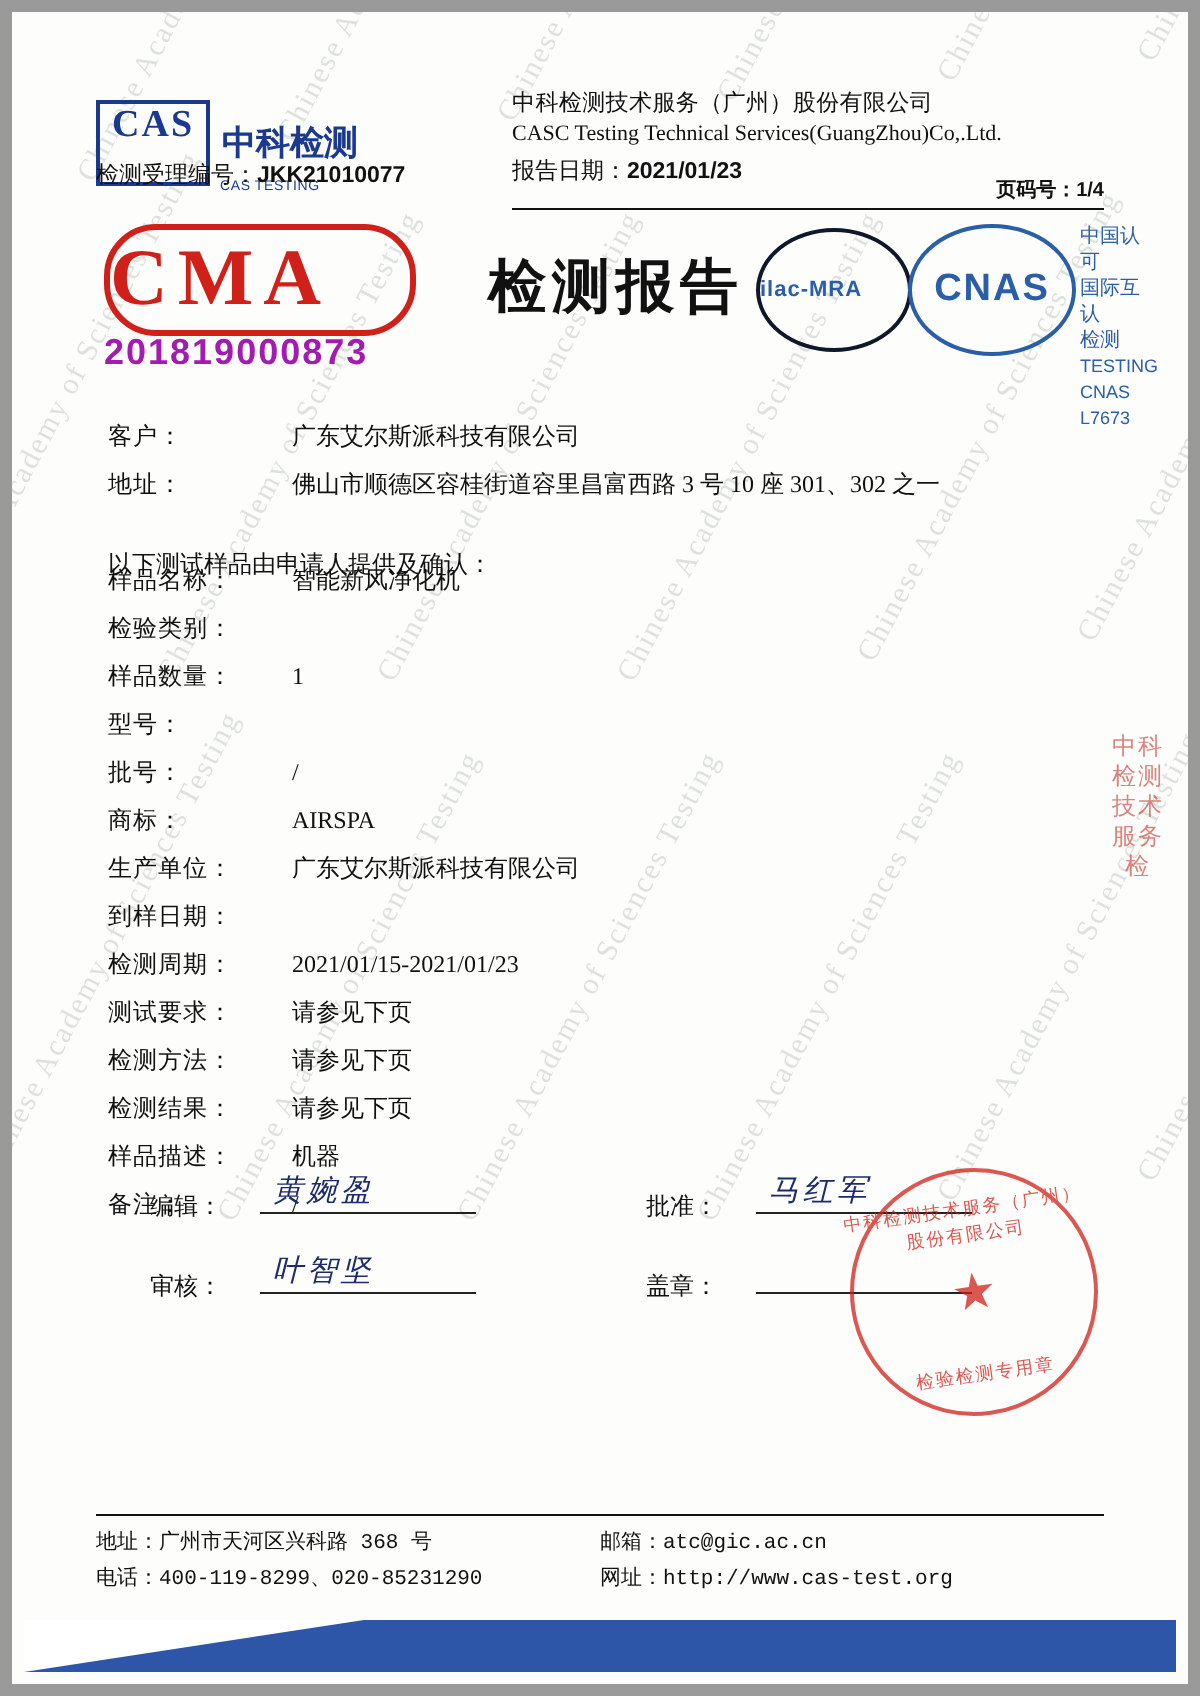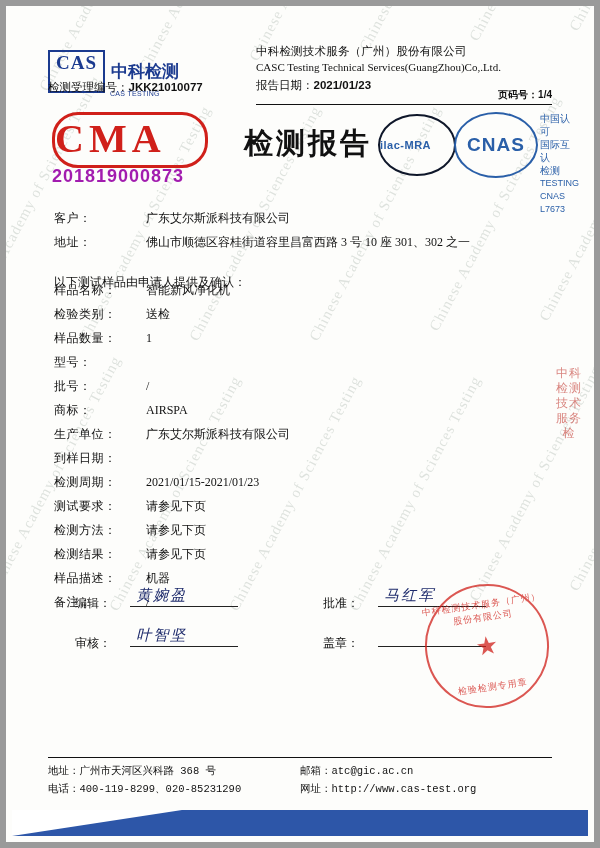--- a/index.html
+++ b/index.html
@@ -417,21 +417,20 @@
       <div class="note-line">以下测试样品由申请人提供及确认：</div>
     </div>
 
     <div class="field-block" style="top:276px;">
       <div class="row">
         <div class="lab">样品名称：</div>
         <div class="val">智能新风净化机</div>
       </div>
       <div class="row">
         <div class="lab">检验类别：</div>
-        <div class="val">送检</div>
       </div>
       <div class="row">
         <div class="lab">样品数量：</div>
         <div class="val">1</div>
       </div>
       <div class="row">
         <div class="lab">型号：</div>
       </div>
       <div class="row">
         <div class="lab">批号：</div>

